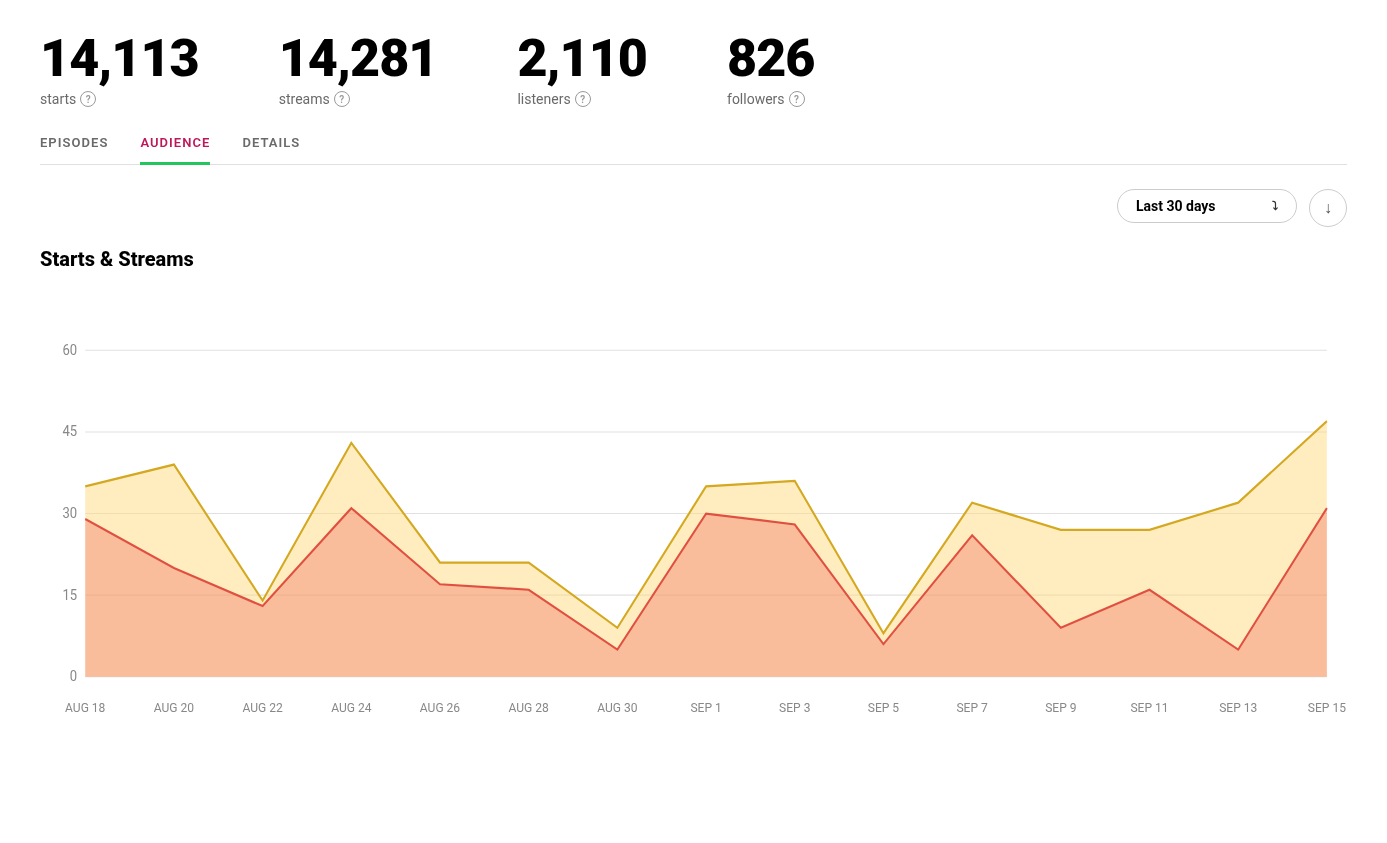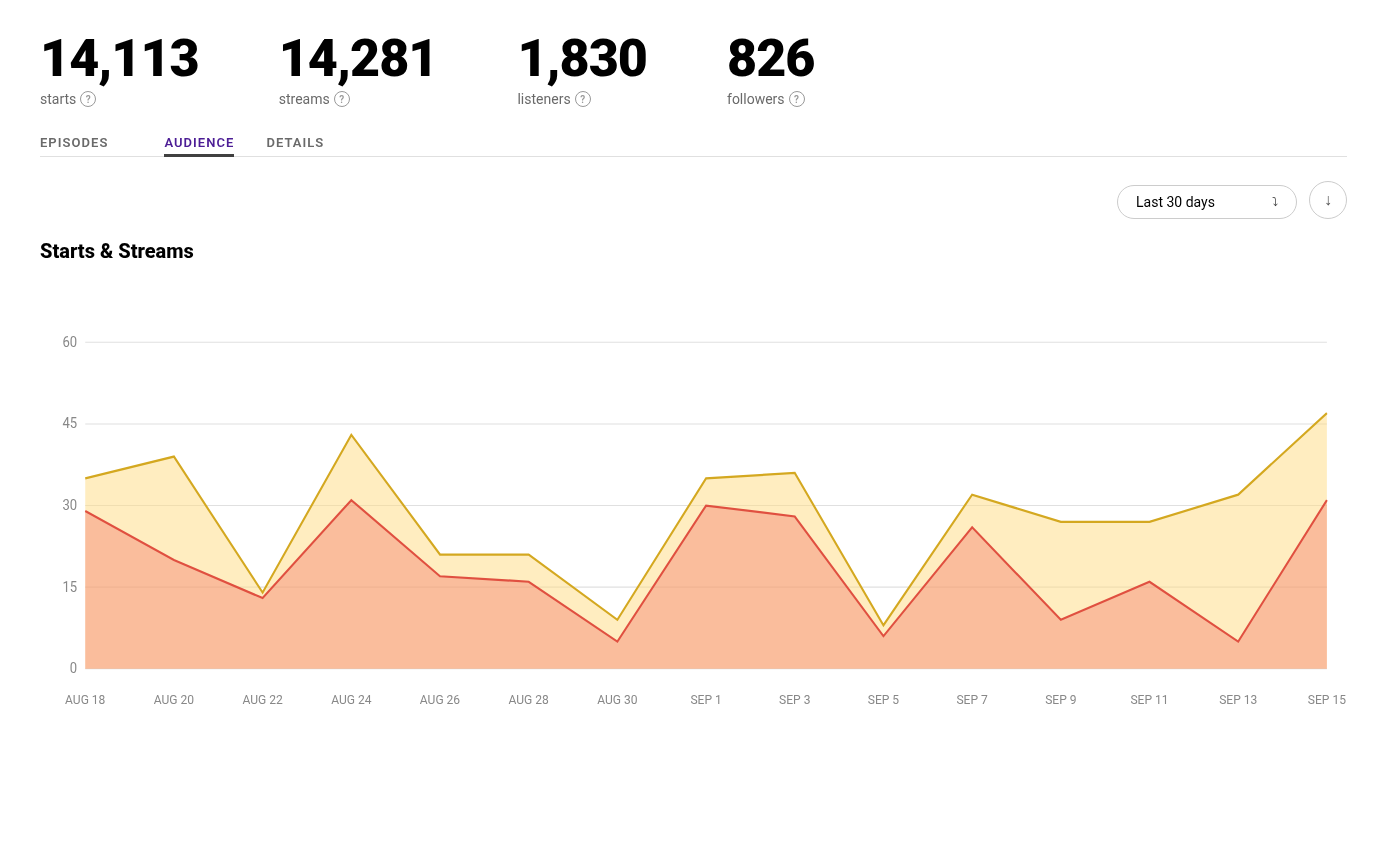--- a/index.html
+++ b/index.html
@@ -49,40 +49,40 @@
     .tabs {
       display: flex;
       gap: 32px;
       border-bottom: 1.5px solid #e0e0e0;
       margin-bottom: 24px;
     }
     .tab {
       font-size: 13px;
       font-weight: 600;
       letter-spacing: 0.08em;
-      padding-bottom: 4px;
+      padding-bottom: 12px;
       cursor: pointer;
       color: #6a6a6a;
       text-transform: uppercase;
       border-bottom: 3px solid transparent;
       margin-bottom: -1.5px;
     }
     .tab.active {
-      color: #4c1d95;
-      border-bottom: 3px solid #404040;
-      margin-left: 24px;
+      color: #be185d;
+      border-bottom: 3px solid #22c55e;
     }
 
     
     .toolbar {
       display: flex;
       justify-content: flex-end;
-      align-items: flex-end;
+      align-items: flex-start;
       gap: 12px;
       margin-bottom: 20px;
+      font-weight: bold;
     }
     .date-select {
       display: flex;
       align-items: center;
       justify-content: space-between;
       border: 1.5px solid #ccc;
       border-radius: 20px;
       padding: 8px 18px;
       min-width: 180px;
       cursor: pointer;
@@ -134,21 +134,21 @@
     </span>
   </div>
     <div class="stat-item">
     <span class="stat-value">14,281</span>
     <span class="stat-label">
       streams
       <span class="info-icon">?</span>
     </span>
   </div>
     <div class="stat-item">
-    <span class="stat-value">1,830</span>
+    <span class="stat-value">2,110</span>
     <span class="stat-label">
       listeners
       <span class="info-icon">?</span>
     </span>
   </div>
     <div class="stat-item">
     <span class="stat-value">826</span>
     <span class="stat-label">
       followers
       <span class="info-icon">?</span>

